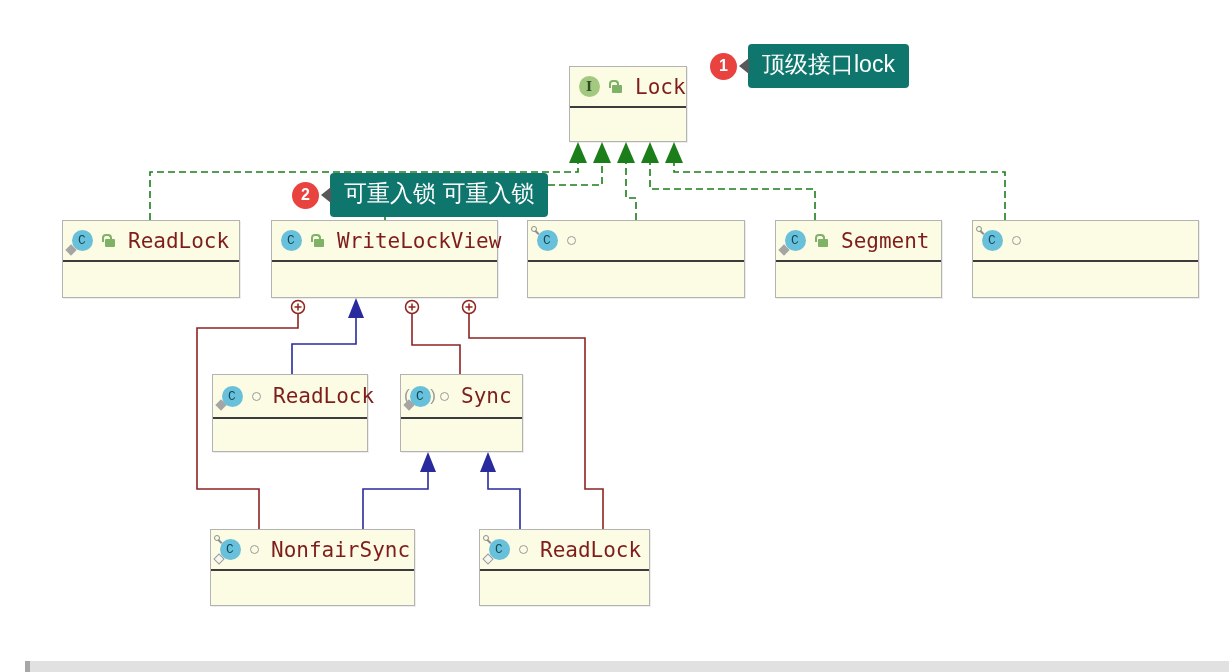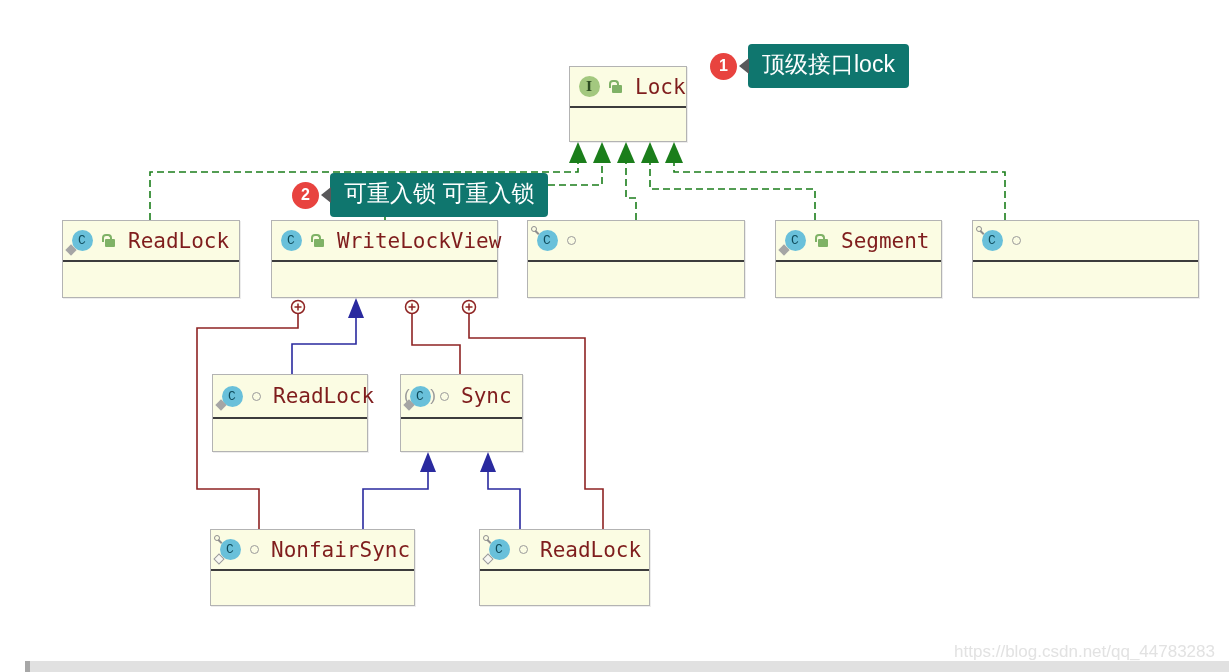--- a/index.html
+++ b/index.html
@@ -239,18 +239,17 @@
 
   <div class="callout" style="left:710px;top:45px;height:42px;">
     <span class="badge">1</span>
     <span class="bubble">顶级接口lock</span>
   </div>
   <div class="callout" style="left:292px;top:174px;height:42px;">
     <span class="badge">2</span>
     <span class="bubble">可重入锁 可重入锁</span>
   </div>
 
-  <div class="watermark">https://blog.csdn.net/qq_44783283</div>
   <div class="hscroll">
     <span class="cap"></span>
   </div>
 
 </div>
 
 </body></html>

